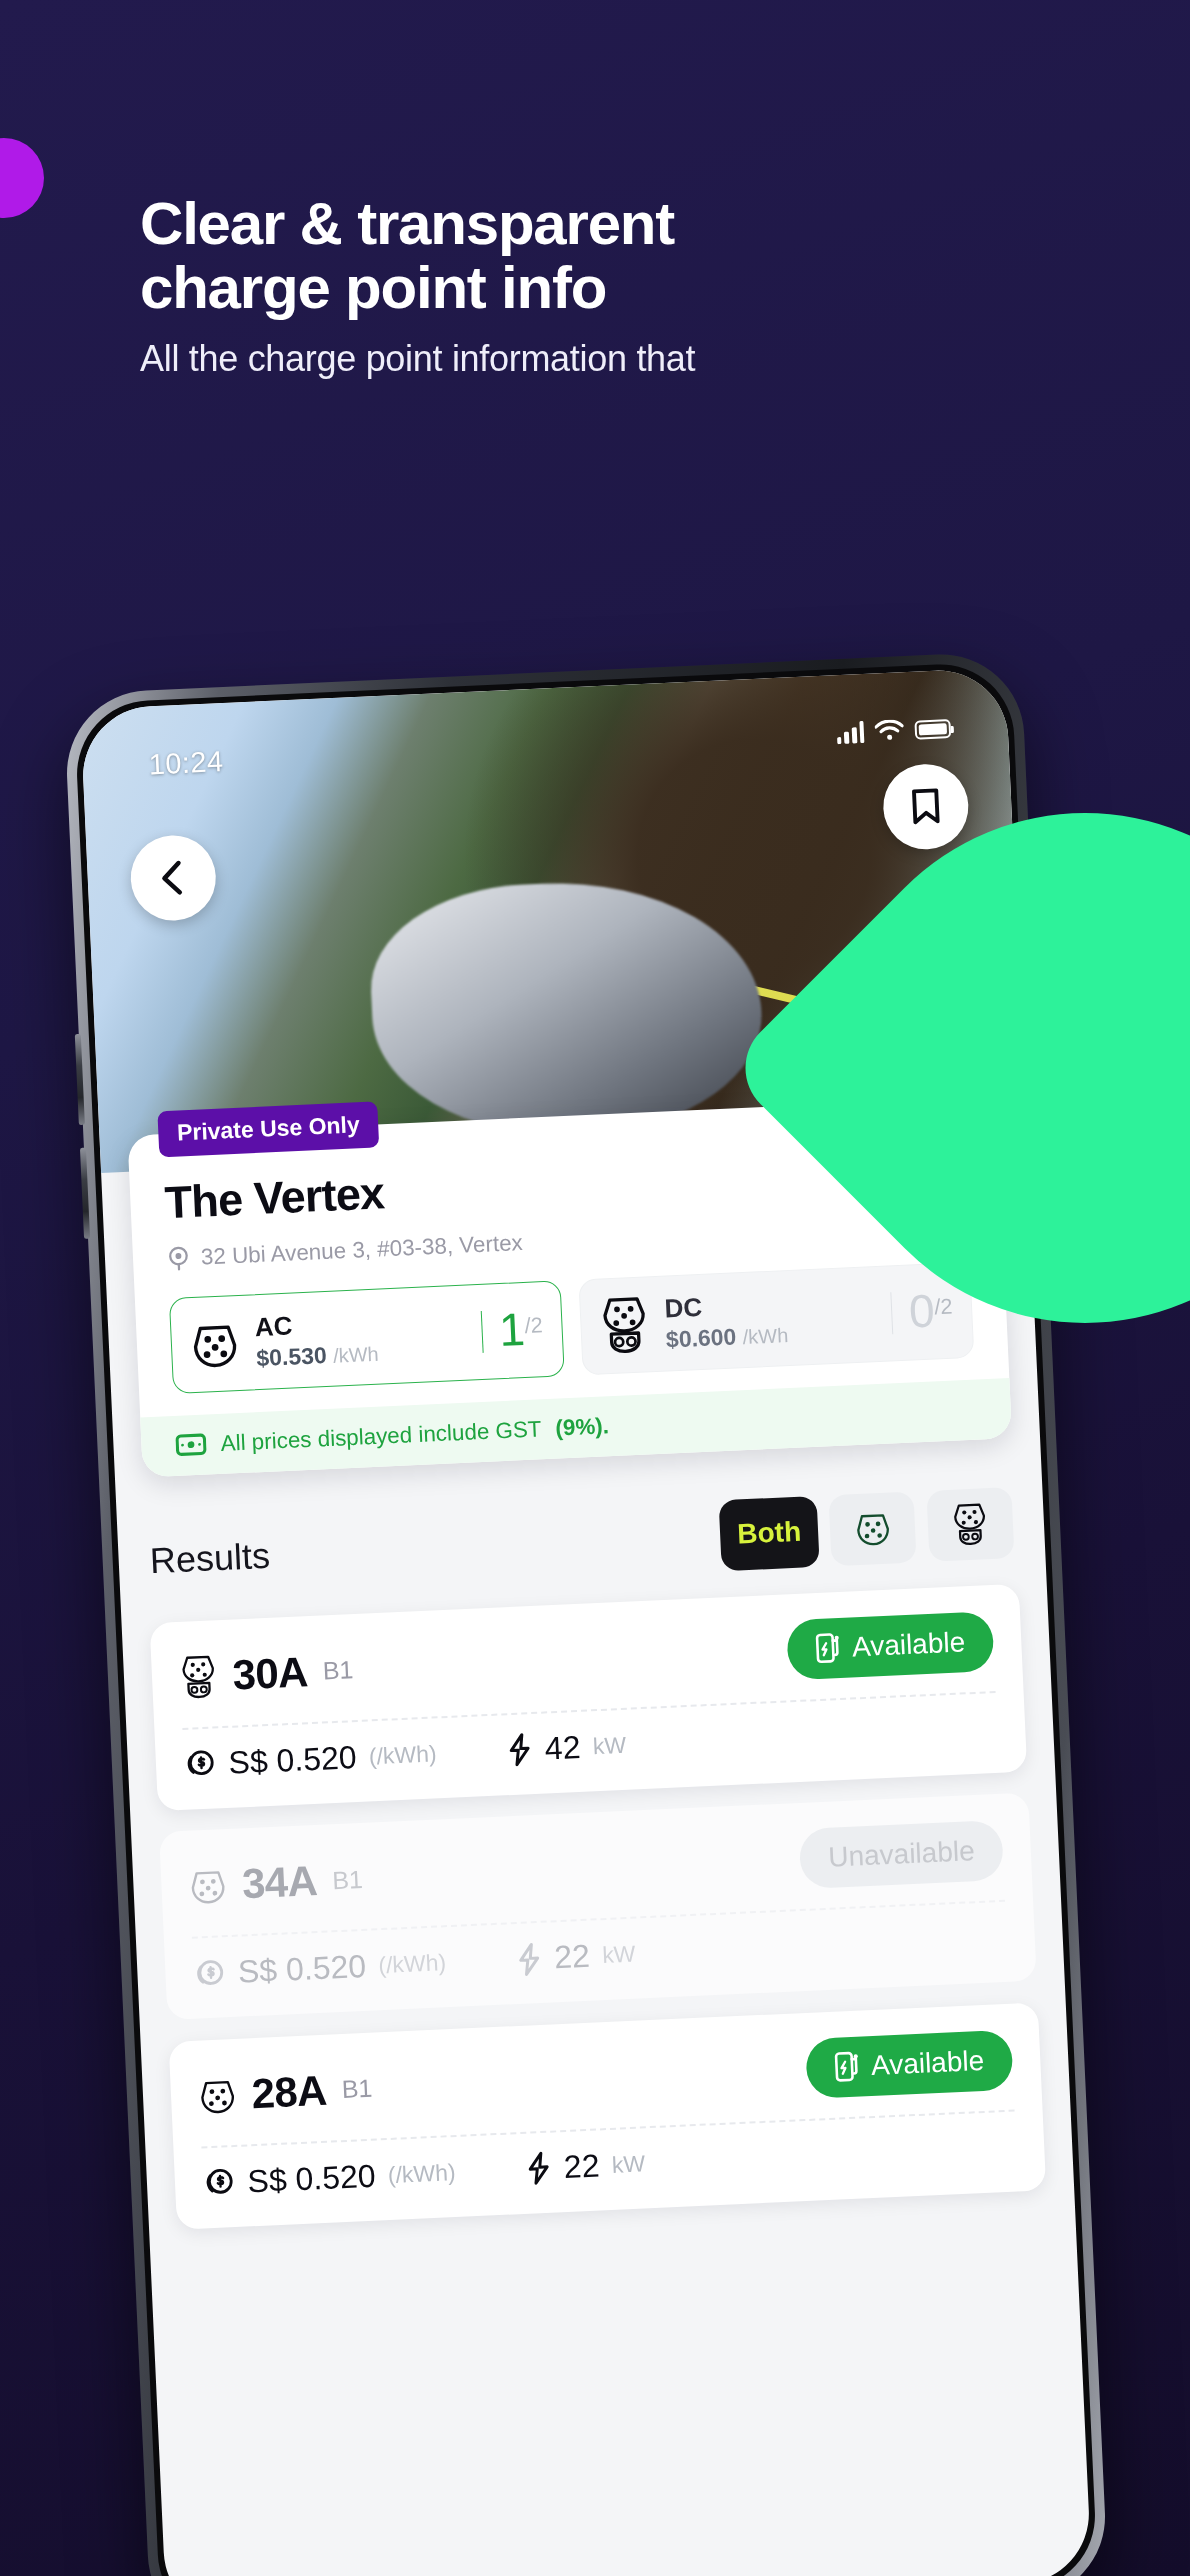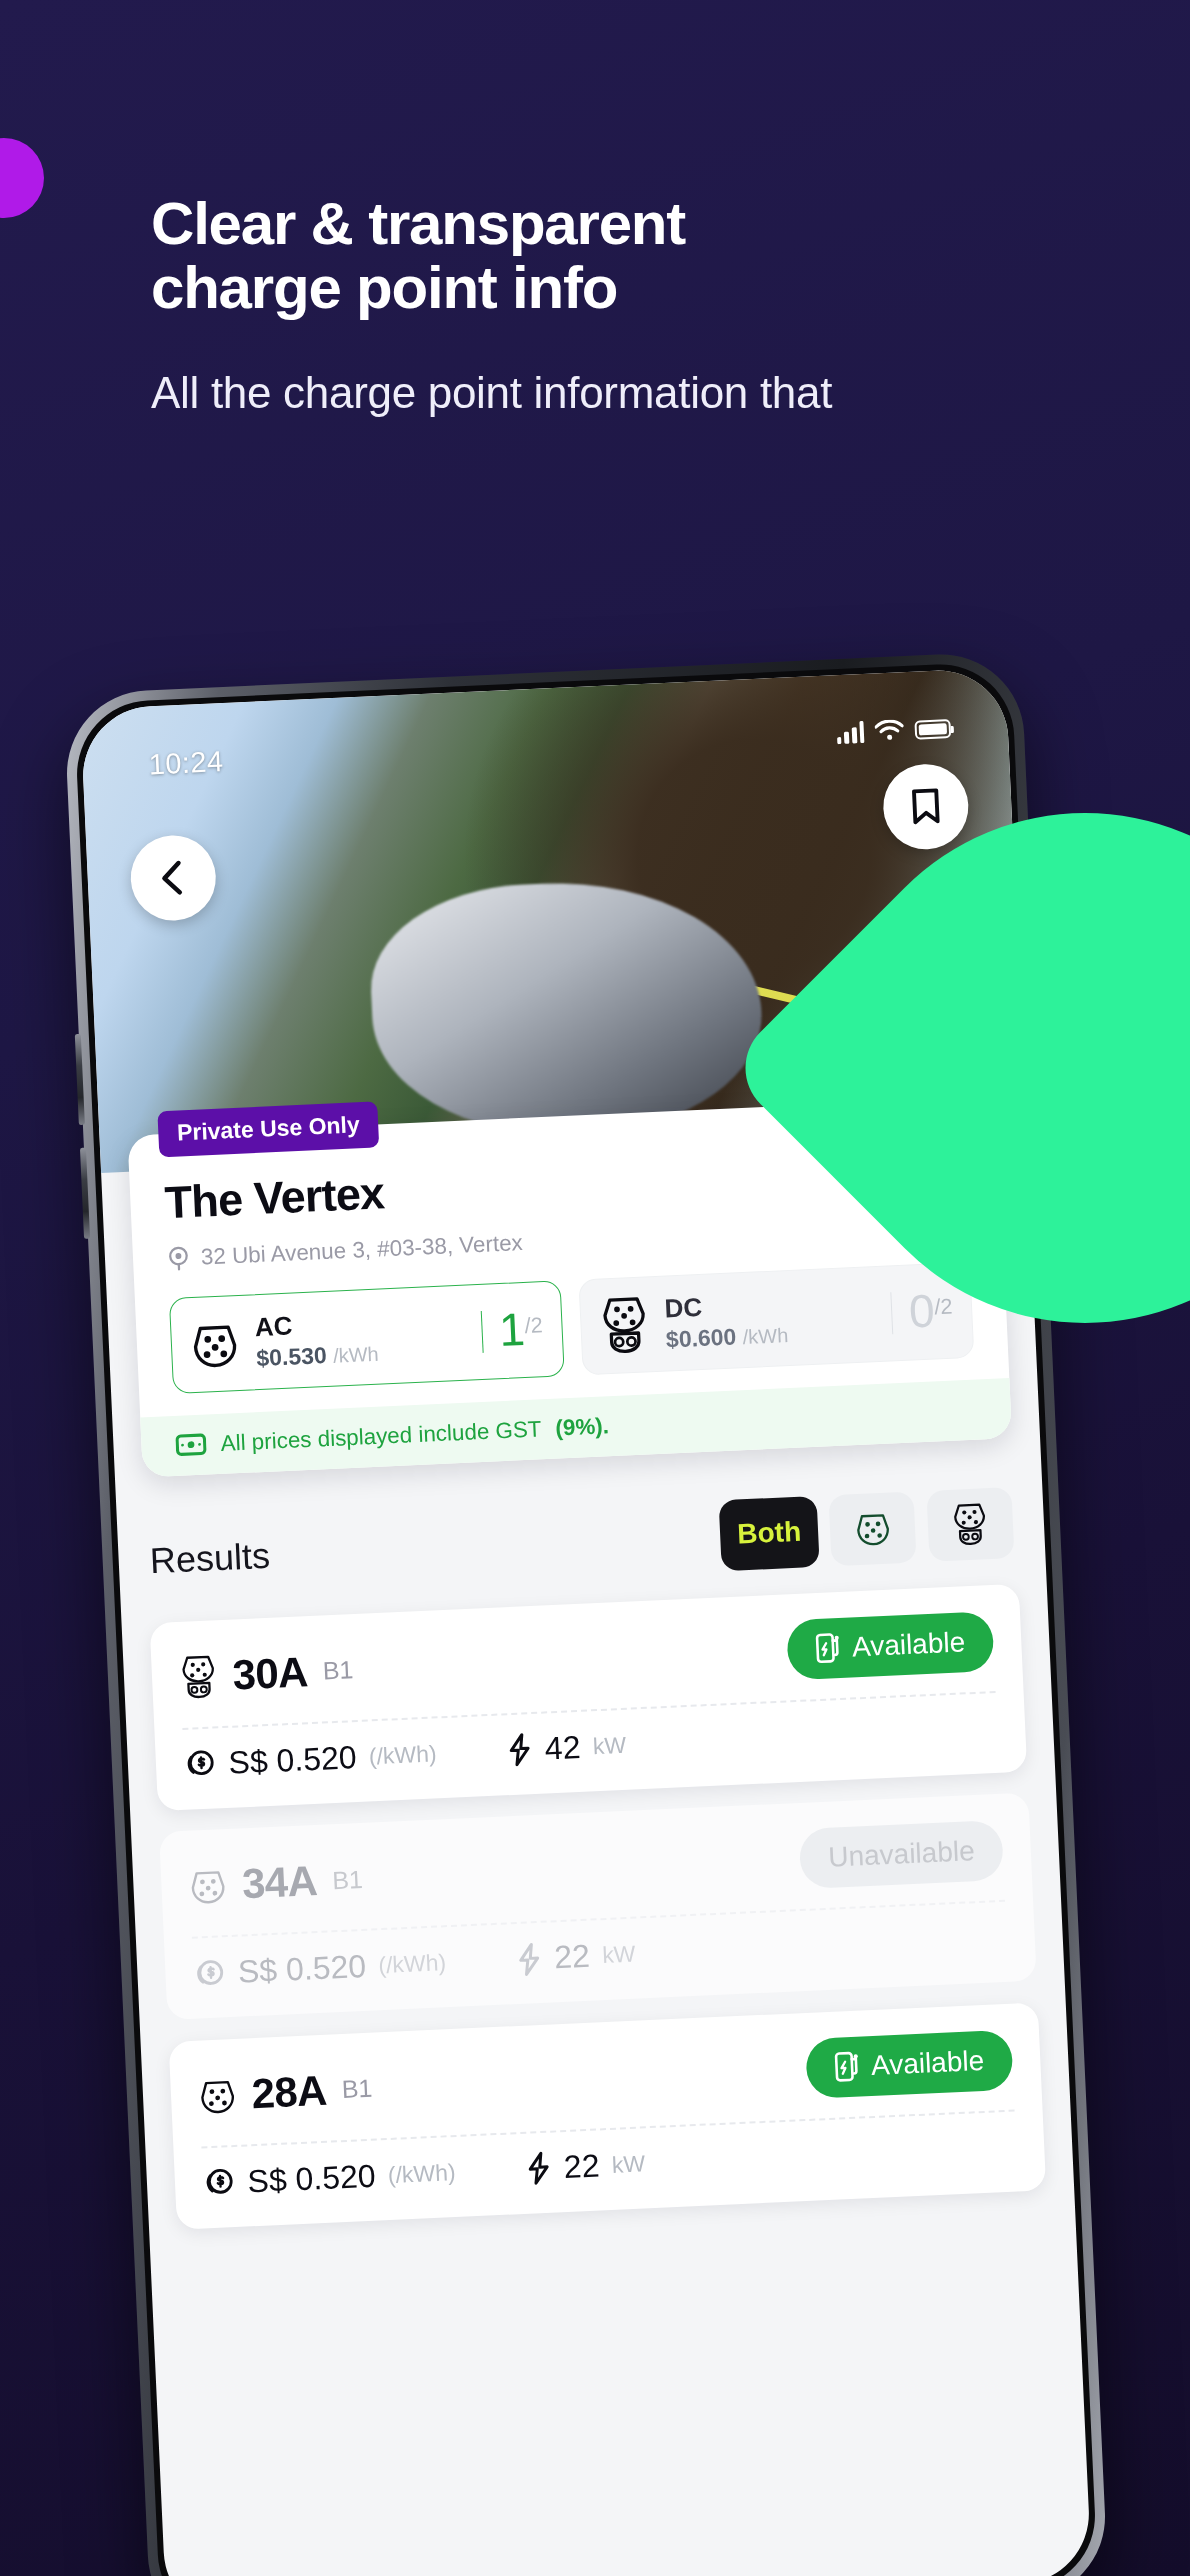--- a/index.html
+++ b/index.html
@@ -22,36 +22,36 @@
     width: 80px; height: 80px;
     background: #b01ae8;
     border-radius: 40px 40px 40px 6.2px;
     transform: rotate(45deg);
     z-index: 2;
   }
 
   
   .headline-wrap {
     position: absolute;
-    left: 151px; top: 192px;
+    left: 140px; top: 192px;
     width: 896px;
     z-index: 5;
   }
   .headline {
     color: #ffffff;
     font-size: 60px;
     line-height: 1.06;
     font-weight: 700;
     letter-spacing: -1.2px;
     font-stretch: condensed;
   }
   .subheadline {
-    margin-top: 45px;
+    margin-top: 16px;
     color: #efeefa;
-    font-size: 44px;
+    font-size: 36px;
     line-height: 1.32;
     font-weight: 300;
     letter-spacing: -0.3px;
   }
 
   
   .phone-wrap {
     position: absolute;
     left: 107px; top: 671px;
     width: 981px; height: 1947px;

